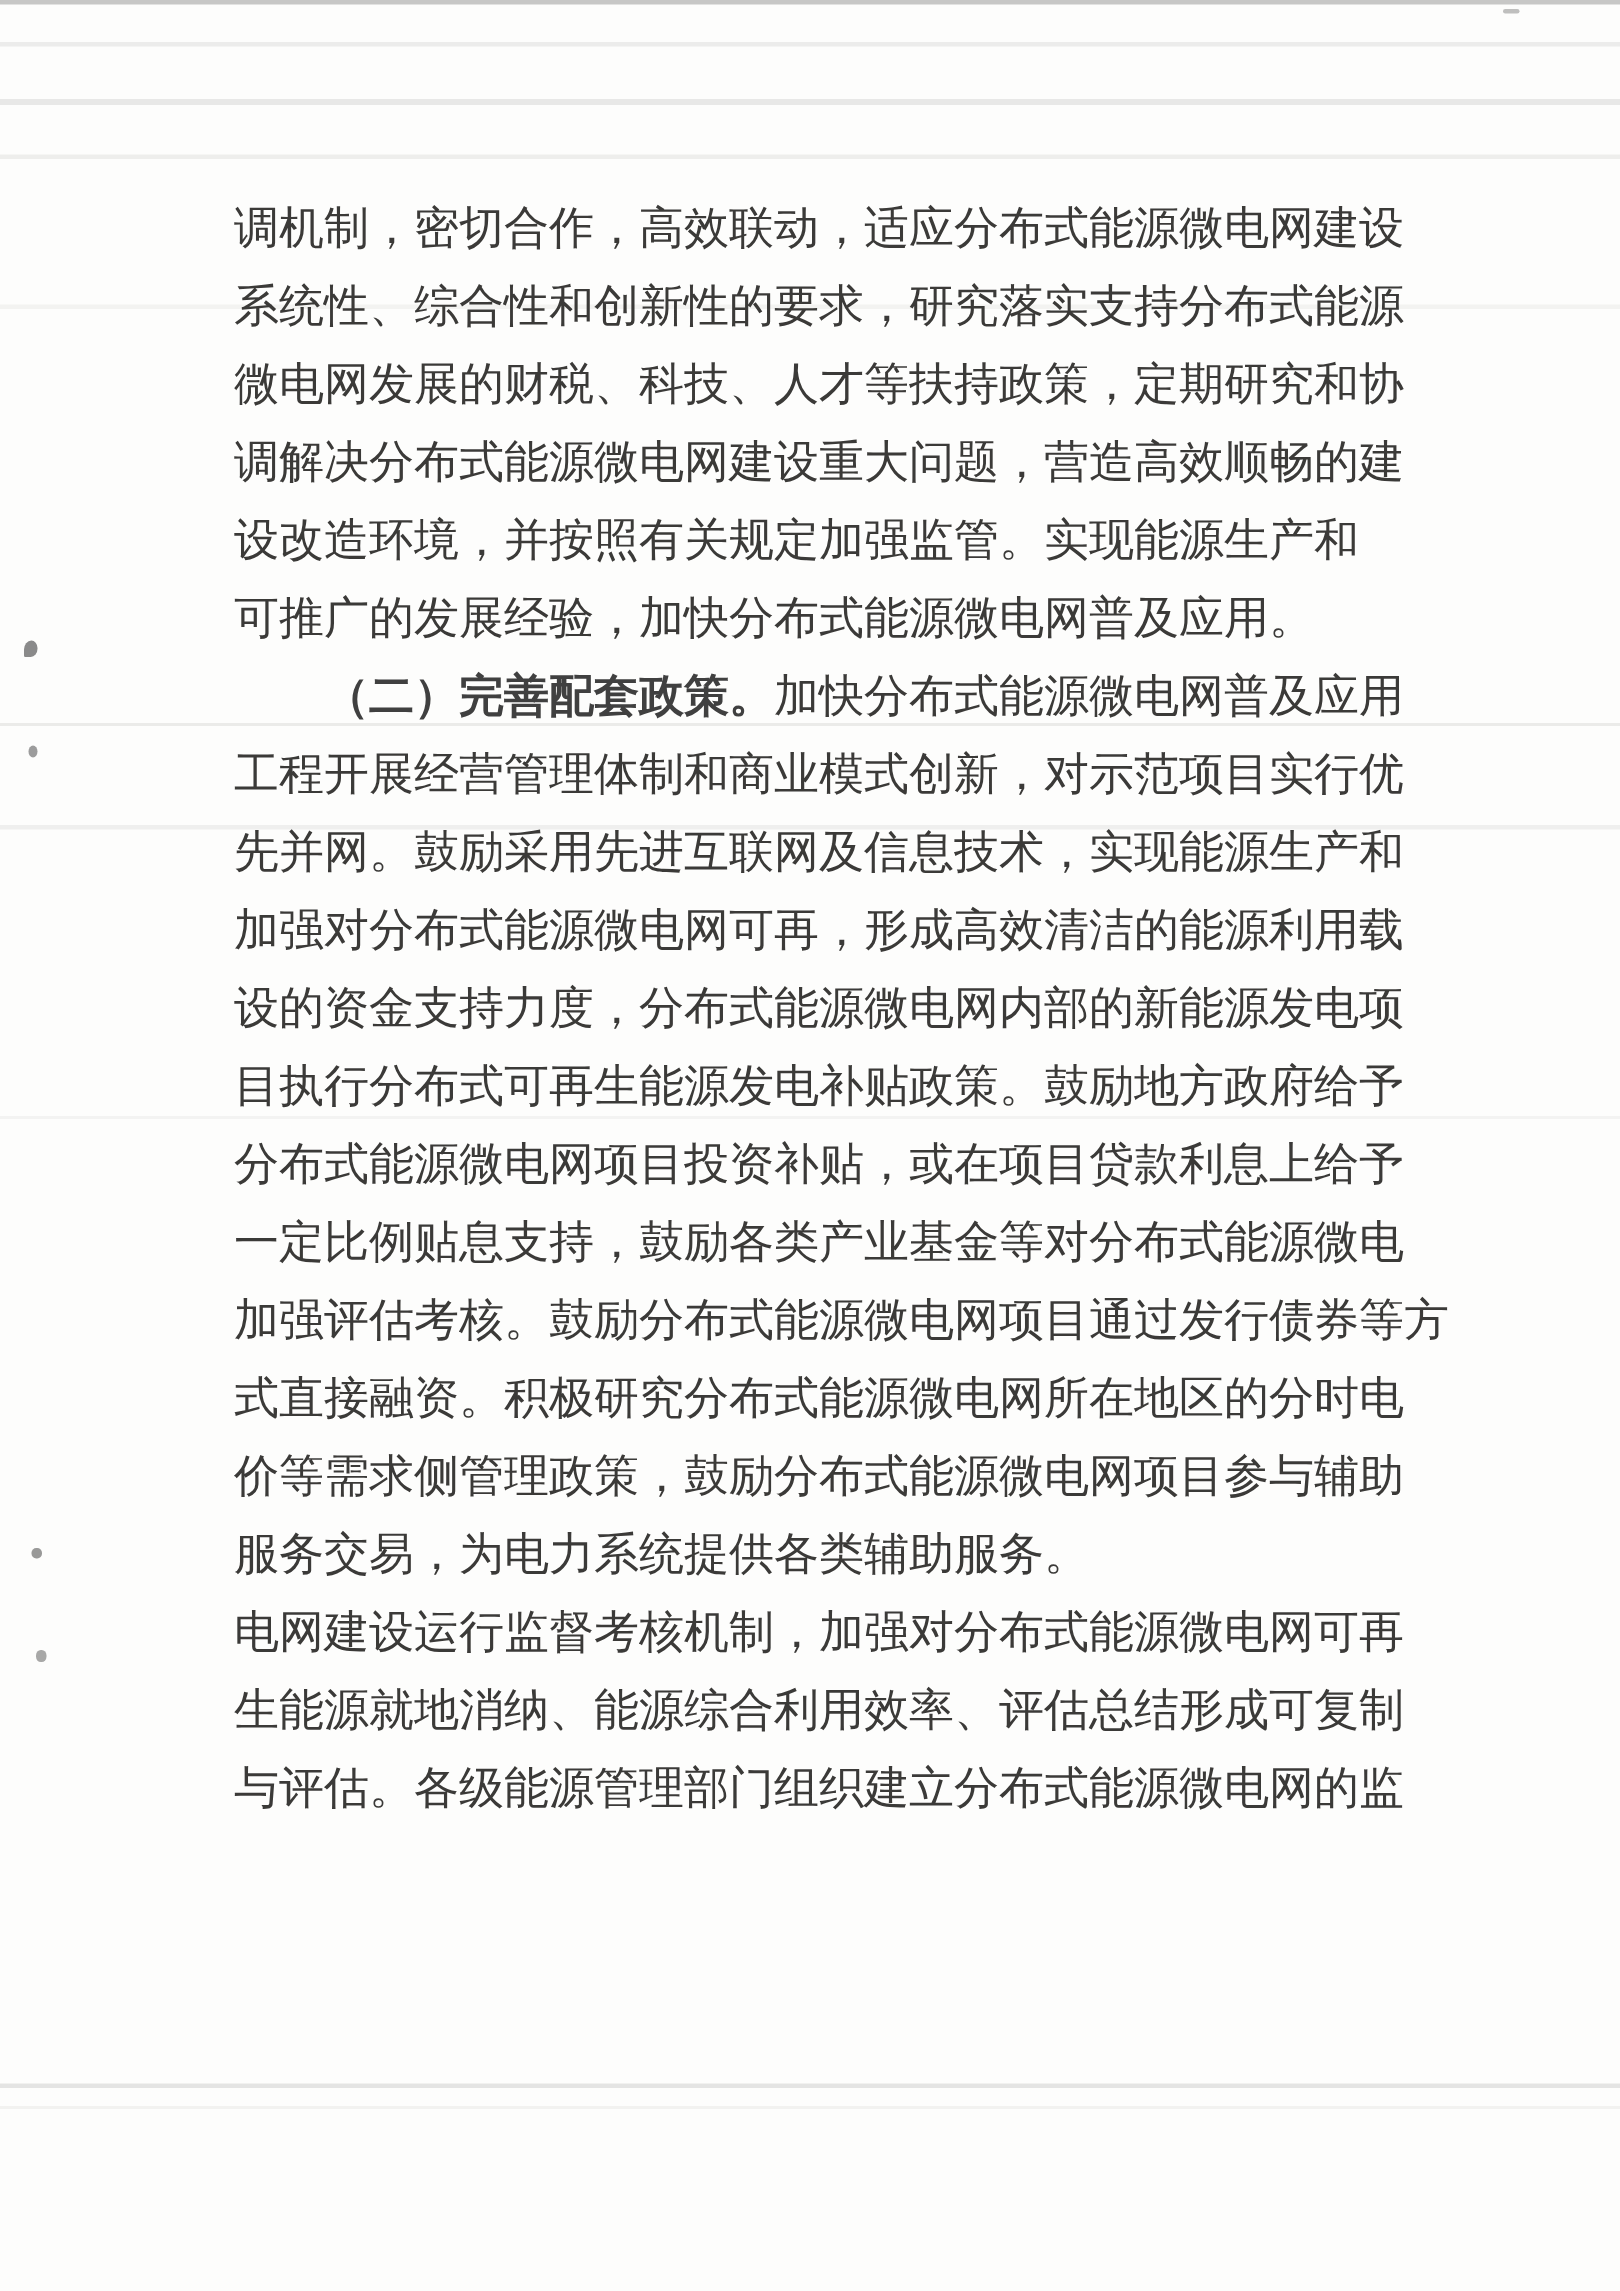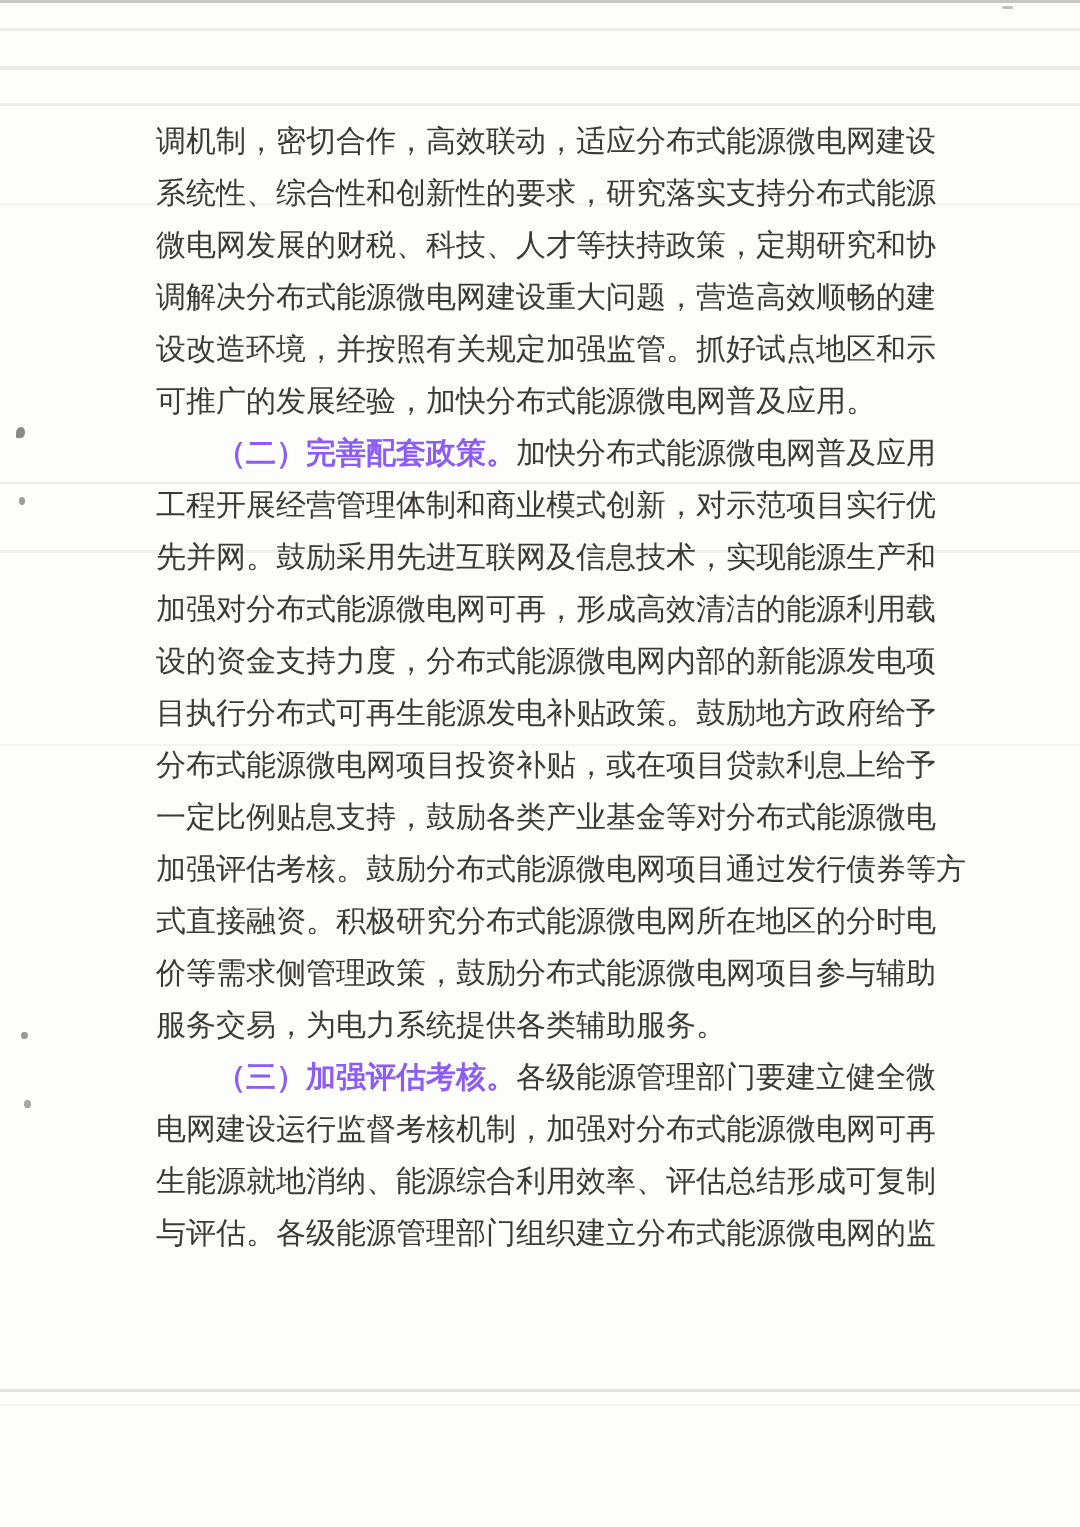--- a/index.html
+++ b/index.html
@@ -39,37 +39,37 @@
   }
   .speck.p1 { left: 16px;   top: 427px;  width: 9px;  height: 11px; background: #8a8a8a; border-radius: 60% 50% 55% 10%; }
   .speck.p2 { left: 19px;   top: 497px;  width: 6px;  height: 8px;  background: #9c9c9c; border-radius: 50%; }
   .speck.p3 { left: 21px;   top: 1032px; width: 7px;  height: 7px;  background: #999998; border-radius: 45%; }
   .speck.p4 { left: 24px;   top: 1100px; width: 7px;  height: 8px;  background: #a8a8a7; border-radius: 45%; }
   .speck.p5 { left: 1002px; top: 6px;    width: 11px; height: 3px;  background: #bfbfbe; border-radius: 2px; }
 
   .text-block {
     position: absolute;
     left: 156px;
-    top: 115px;
+    top: 127px;
     width: 790px;
   }
   .line {
     height: 52px;
     line-height: 52px;
     font-size: 30px;
     color: #3b3a38;
     white-space: nowrap;
     letter-spacing: 0;
   }
   .line.indent {
     text-indent: 2em;
   }
   .seg.bold {
     font-weight: bold;
-    color: #8b5cf6;
+    color: #404040;
   }
 </style>
 </head>
 <body>
 
 <div class="page">
 
   <div class="streak s-top"></div>
   <div class="streak s1"></div>
   <div class="streak s2"></div>
@@ -84,32 +84,31 @@
   <div class="speck p2"></div>
   <div class="speck p3"></div>
   <div class="speck p4"></div>
   <div class="speck p5"></div>
 
   <div class="text-block">
       <div class="line"><span class="seg">调机制，密切合作，高效联动，适应分布式能源微电网建设</span></div>
       <div class="line"><span class="seg">系统性、综合性和创新性的要求，研究落实支持分布式能源</span></div>
       <div class="line"><span class="seg">微电网发展的财税、科技、人才等扶持政策，定期研究和协</span></div>
       <div class="line"><span class="seg">调解决分布式能源微电网建设重大问题，营造高效顺畅的建</span></div>
-      <div class="line"><span class="seg">设改造环境，并按照有关规定加强监管。抓好试点地区和示</span></div>
+      <div class="line"><span class="seg">设改造环境，并按照有关规定加强监管。实现能源生产和</span></div>
       <div class="line"><span class="seg">可推广的发展经验，加快分布式能源微电网普及应用。</span></div>
       <div class="line indent"><span class="seg bold">（二）完善配套政策。</span><span class="seg">加快分布式能源微电网普及应用</span></div>
       <div class="line"><span class="seg">工程开展经营管理体制和商业模式创新，对示范项目实行优</span></div>
       <div class="line"><span class="seg">先并网。鼓励采用先进互联网及信息技术，实现能源生产和</span></div>
       <div class="line"><span class="seg">加强对分布式能源微电网可再，形成高效清洁的能源利用载</span></div>
       <div class="line"><span class="seg">设的资金支持力度，分布式能源微电网内部的新能源发电项</span></div>
       <div class="line"><span class="seg">目执行分布式可再生能源发电补贴政策。鼓励地方政府给予</span></div>
       <div class="line"><span class="seg">分布式能源微电网项目投资补贴，或在项目贷款利息上给予</span></div>
       <div class="line"><span class="seg">一定比例贴息支持，鼓励各类产业基金等对分布式能源微电</span></div>
       <div class="line"><span class="seg">加强评估考核。鼓励分布式能源微电网项目通过发行债券等方</span></div>
       <div class="line"><span class="seg">式直接融资。积极研究分布式能源微电网所在地区的分时电</span></div>
       <div class="line"><span class="seg">价等需求侧管理政策，鼓励分布式能源微电网项目参与辅助</span></div>
       <div class="line"><span class="seg">服务交易，为电力系统提供各类辅助服务。</span></div>
-      <div class="line indent"><span class="seg bold">（三）加强评估考核。</span><span class="seg">各级能源管理部门要建立健全微</span></div>
       <div class="line"><span class="seg">电网建设运行监督考核机制，加强对分布式能源微电网可再</span></div>
       <div class="line"><span class="seg">生能源就地消纳、能源综合利用效率、评估总结形成可复制</span></div>
       <div class="line"><span class="seg">与评估。各级能源管理部门组织建立分布式能源微电网的监</span></div>
     </div>
 </div>
 
 </body></html>

